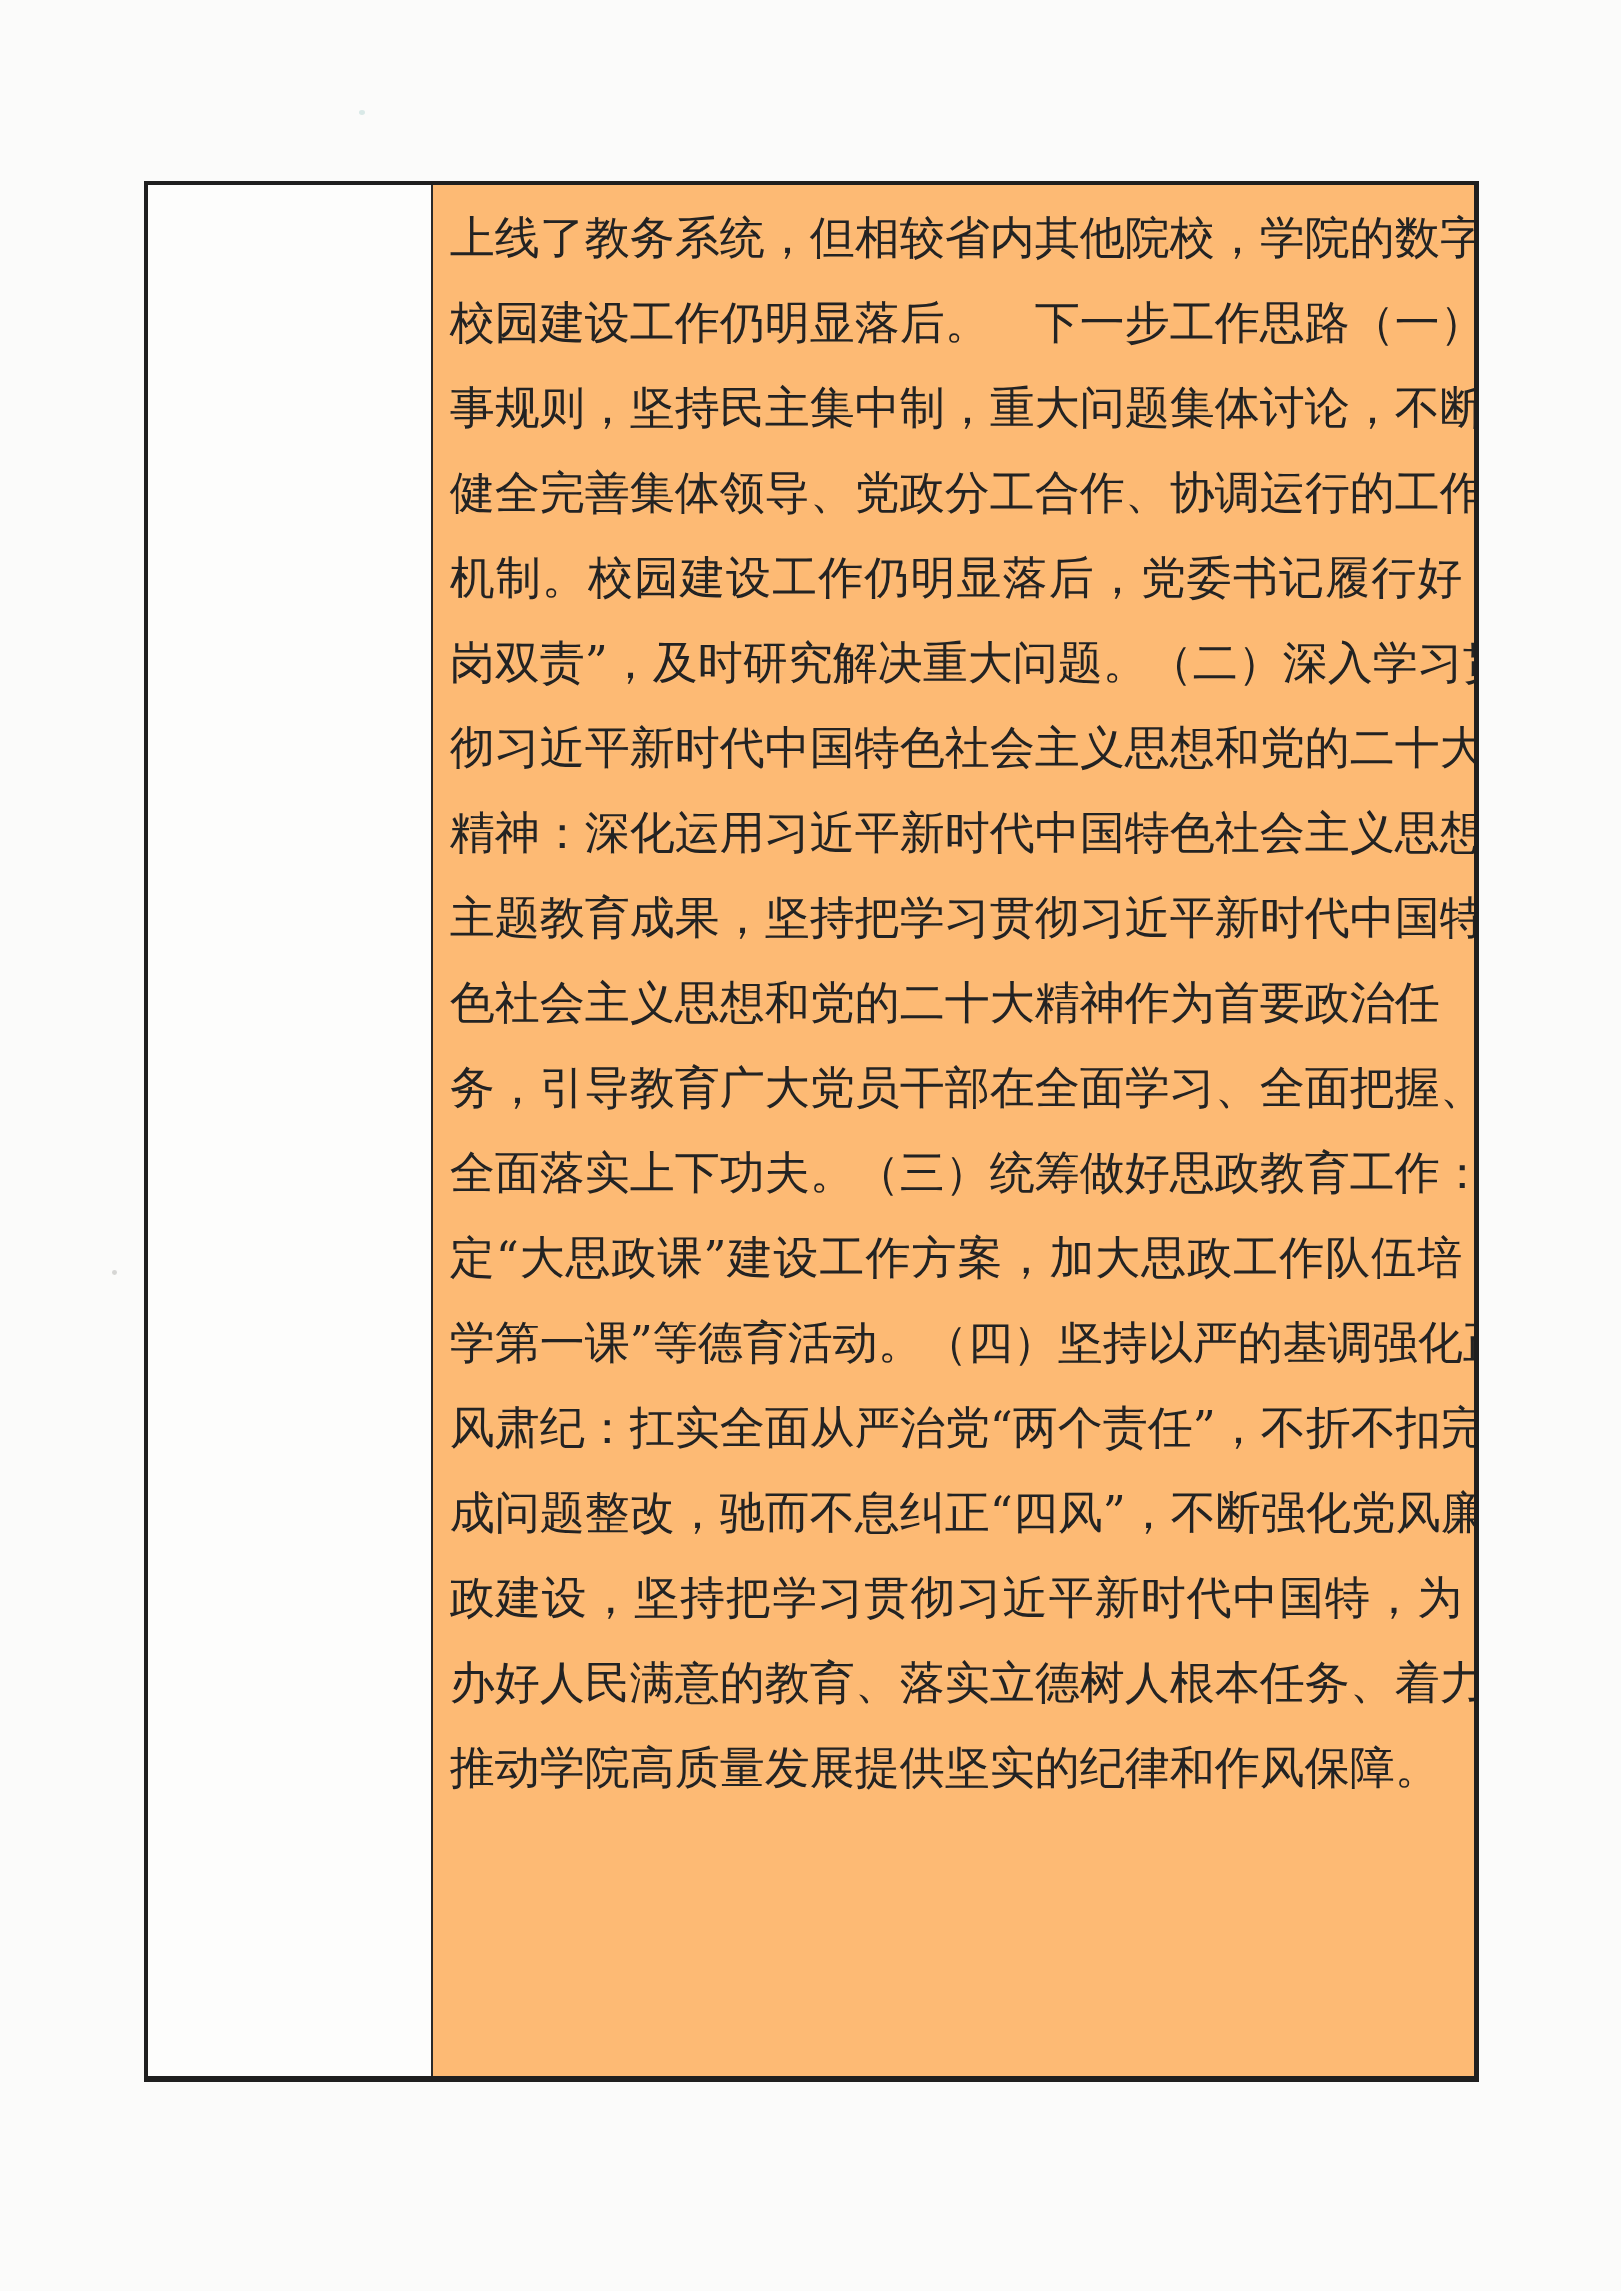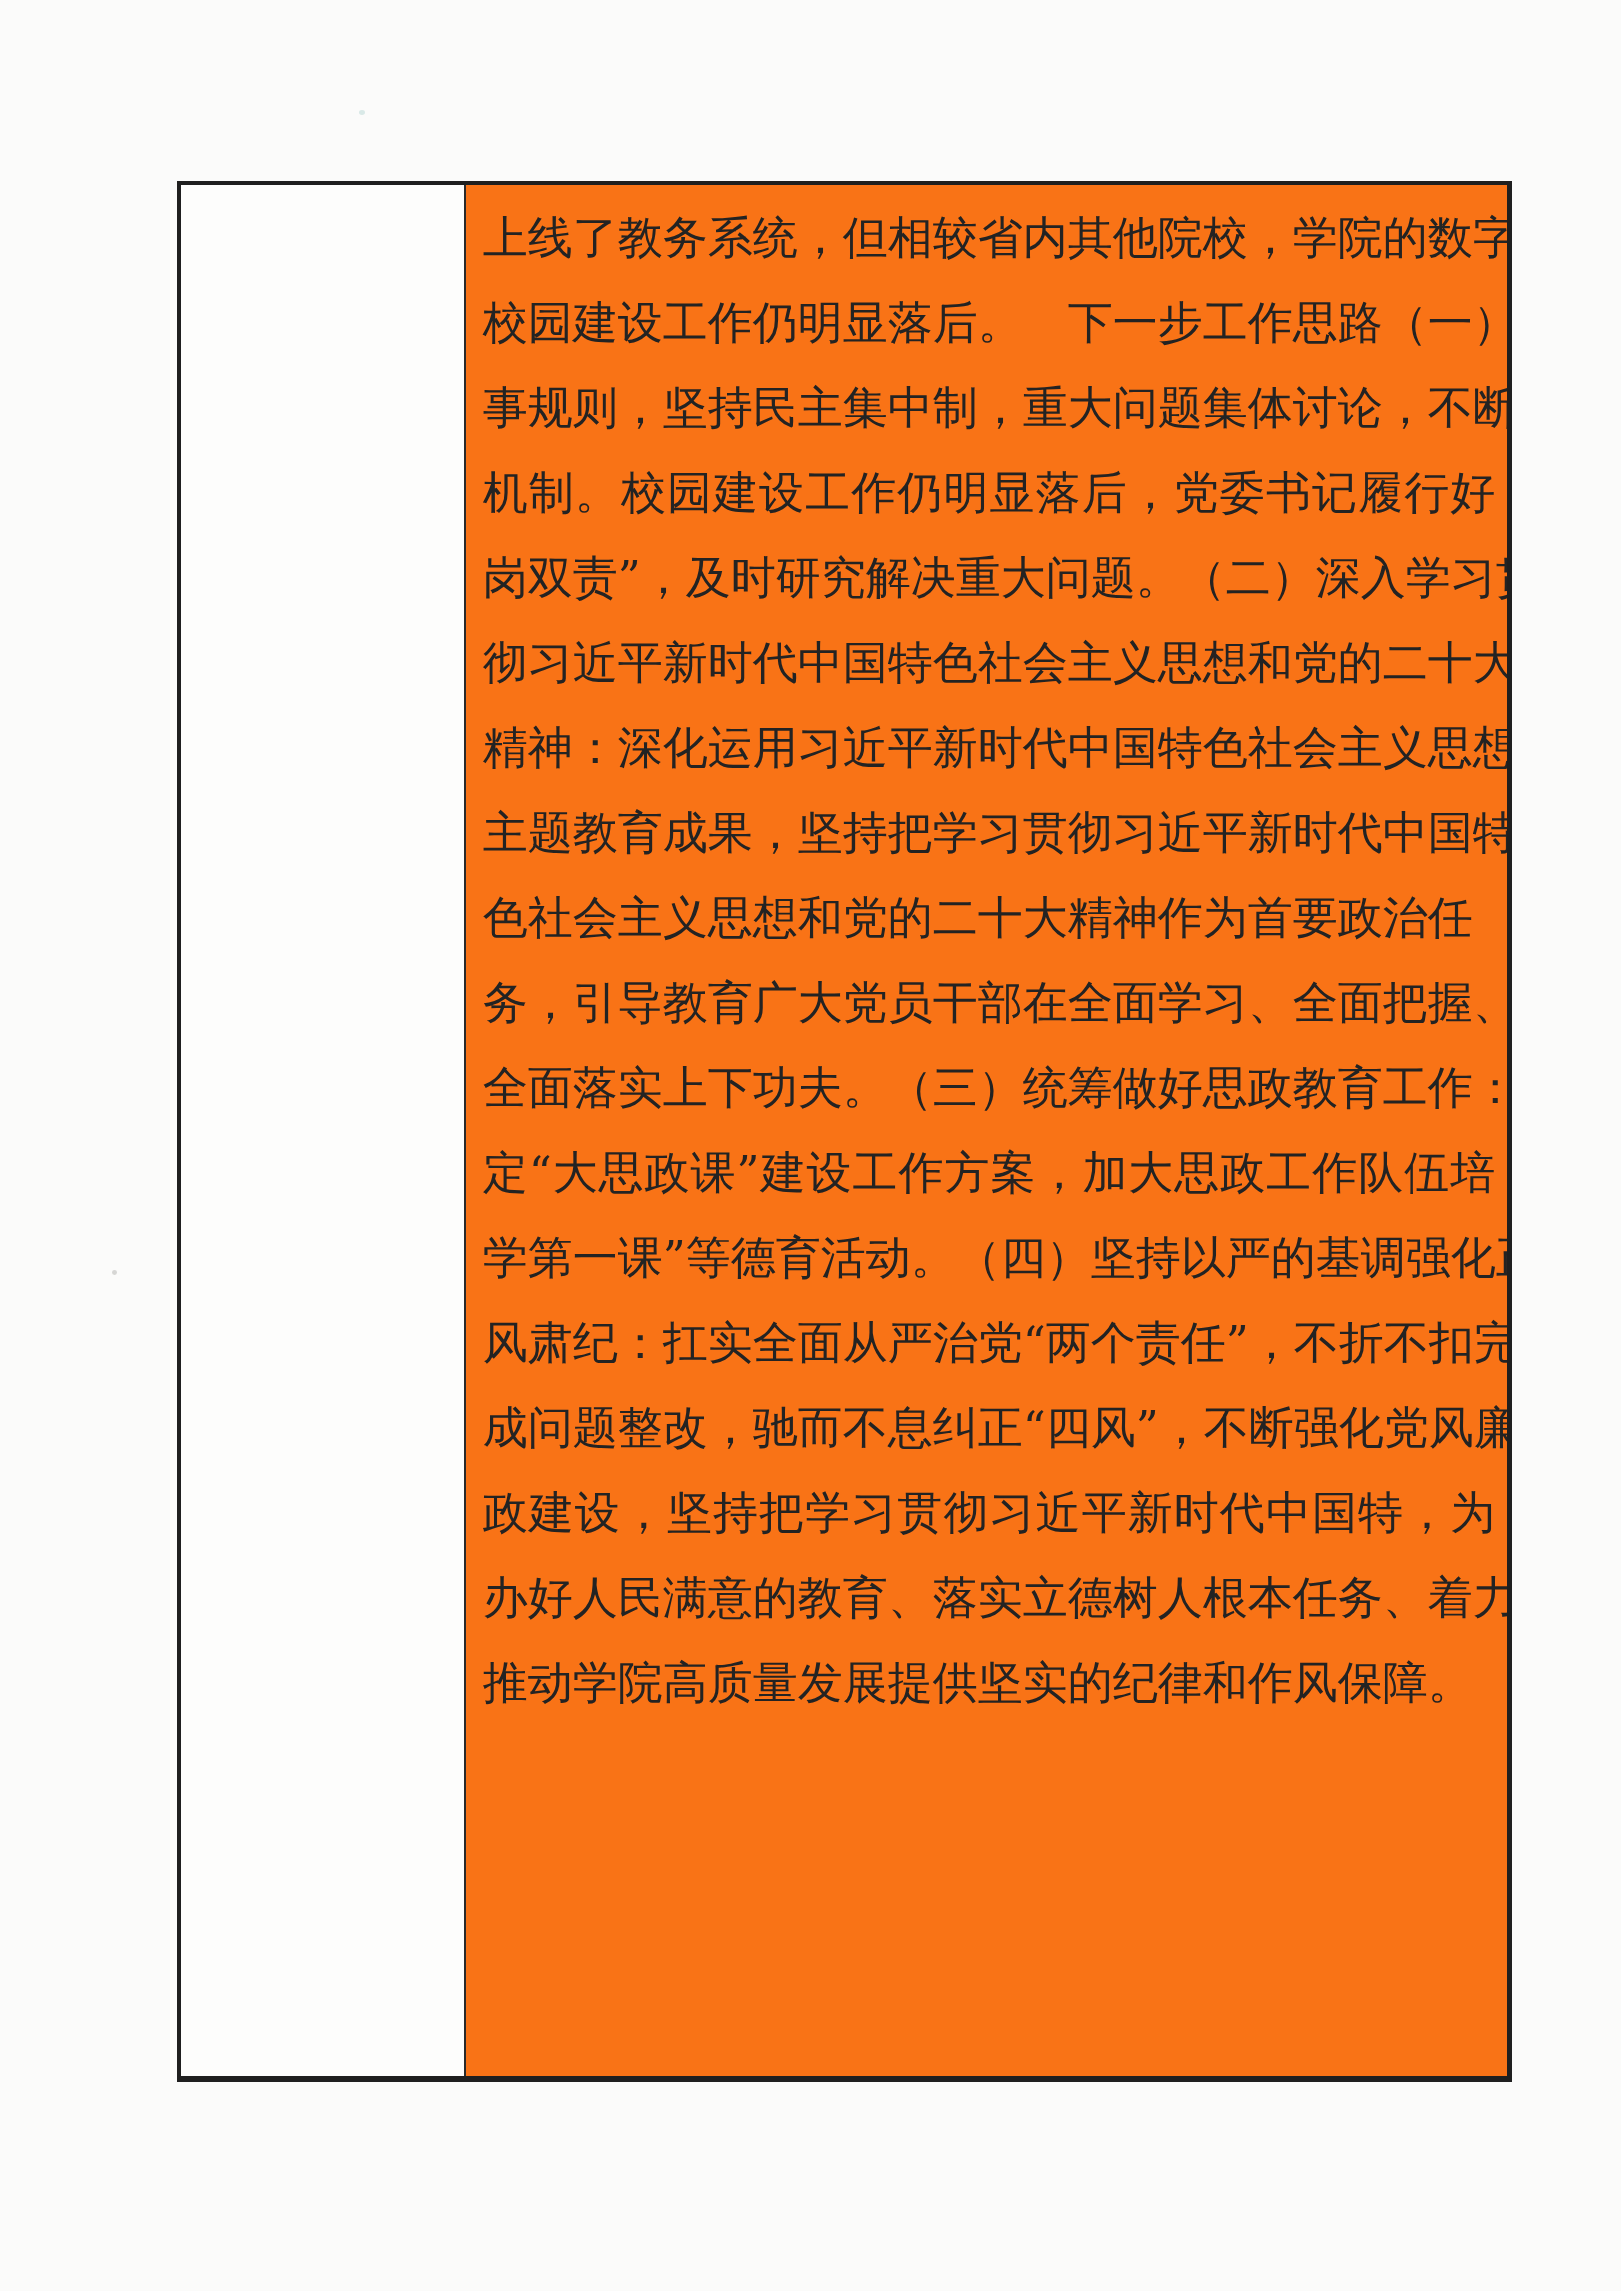--- a/index.html
+++ b/index.html
@@ -19,24 +19,23 @@
     position: absolute;
     left: 144px;
     top: 181px;
     width: 1335px;
     height: 1901px;
     box-sizing: border-box;
     border-top: 4.9px solid #1f1f1f;
     border-left: 4.9px solid #1f1f1f;
     border-right: 5.9px solid #1f1f1f;
     border-bottom: 6.9px solid #1f1f1f;
-    background: #f97316;
+    background: #fdba74;
     display: flex;
     flex-direction: row;
-    margin-left: 33px;
   }
   .cell {
     box-sizing: border-box;
     height: 100%;
   }
   .cell-left {
     width: 285px;
     flex: none;
     border-right: 2.9px solid #2a2a2a;
     background: #fdfdfc;
@@ -86,20 +85,21 @@
 <div class="page">
   <span class="speck speck-a"></span>
   <span class="speck speck-b"></span>
 
   <div class="doc-table">
     <div class="cell cell-left"></div>
     <div class="cell cell-right">
       <div class="text-line">上线了教务系统，但相较省内其他院校，学院的数字</div>
       <div class="text-line">校园建设工作仍明显落后。　下一步工作思路（一）深</div>
       <div class="text-line">事规则，坚持民主集中制，重大问题集体讨论，不断</div>
+      <div class="text-line">健全完善集体领导、党政分工合作、协调运行的工作</div>
       <div class="text-line">机制。校园建设工作仍明显落后，党委书记履行好</div>
       <div class="text-line">岗双责”，及时研究解决重大问题。（二）深入学习贯</div>
       <div class="text-line">彻习近平新时代中国特色社会主义思想和党的二十大</div>
       <div class="text-line">精神：深化运用习近平新时代中国特色社会主义思想</div>
       <div class="text-line">主题教育成果，坚持把学习贯彻习近平新时代中国特</div>
       <div class="text-line short">色社会主义思想和党的二十大精神作为首要政治任</div>
       <div class="text-line">务，引导教育广大党员干部在全面学习、全面把握、</div>
       <div class="text-line">全面落实上下功夫。（三）统筹做好思政教育工作：　制</div>
       <div class="text-line">定“大思政课”建设工作方案，加大思政工作队伍培</div>
       <div class="text-line">学第一课”等德育活动。（四）坚持以严的基调强化正</div>

